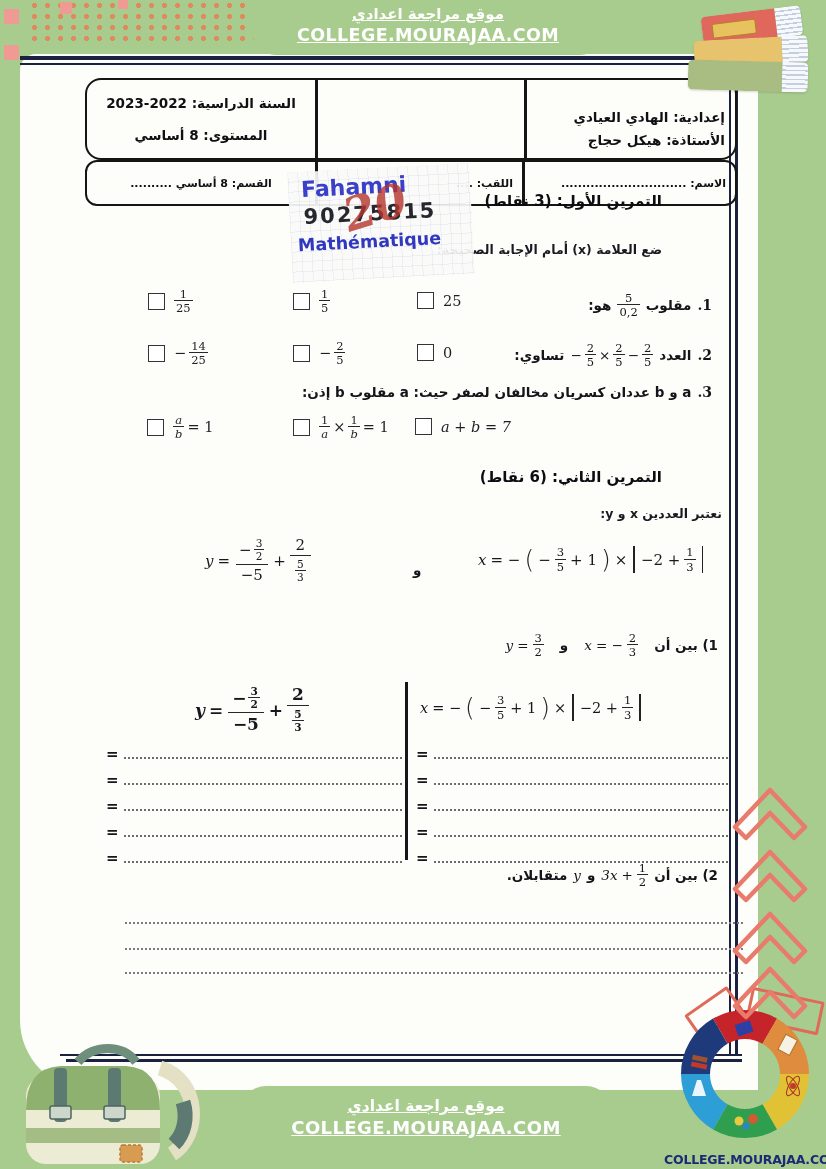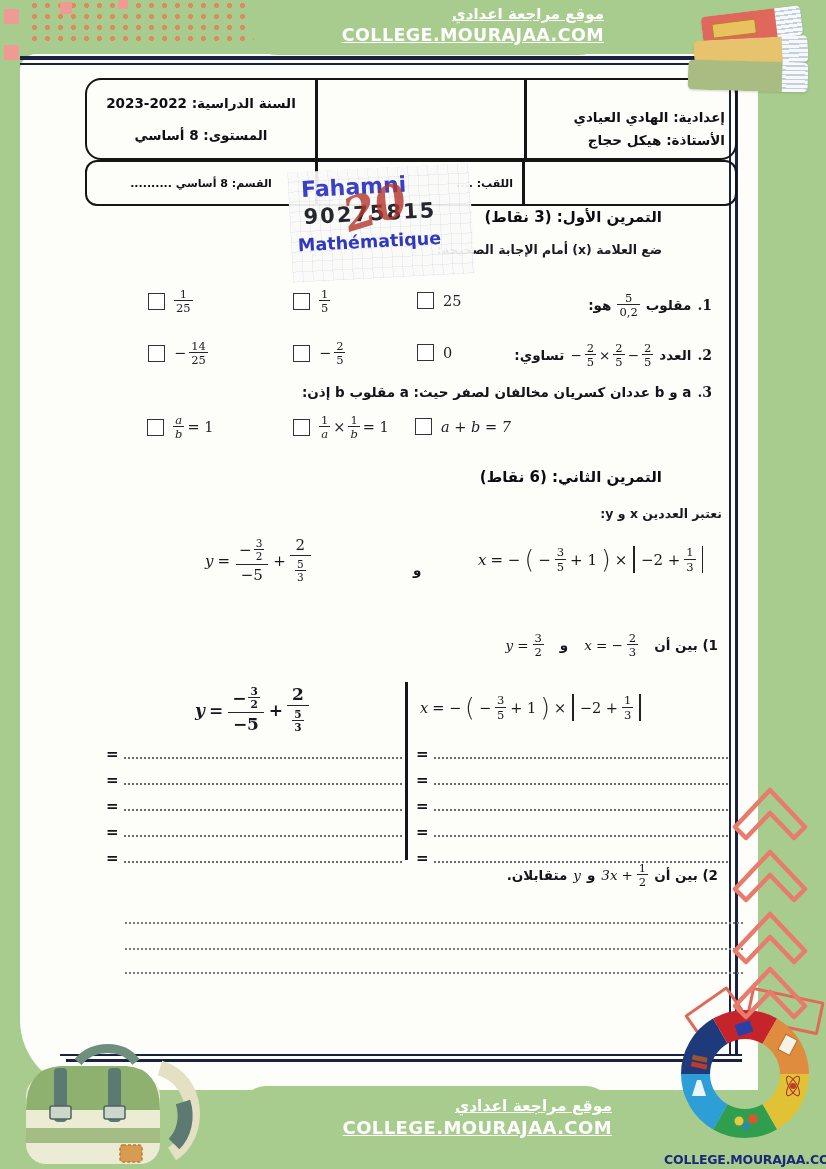--- a/index.html
+++ b/index.html
@@ -41,21 +41,21 @@
         border-top-left-radius:16px;border-bottom-left-radius:70px;z-index:1;}
   .edge{position:absolute;background:#1b2140;}
   .e-top1{left:0;right:0;top:2px;height:4px;}
   .e-top2{left:0;right:0;top:9px;height:1.5px;}
   .e-right1{right:20px;top:5px;bottom:34px;width:3.5px;}
   .e-right2{right:27px;top:5px;bottom:34px;width:2px;}
   .e-bot1{left:46px;right:16px;bottom:28px;height:3px;}
   .e-bot2{left:40px;right:16px;bottom:34px;height:1.8px;}
 
   
-  .bubble{position:absolute;background:#a8cb8e;z-index:6;text-align:right;color:#fff;font-weight:bold;}
+  .bubble{position:absolute;background:#a8cb8e;z-index:6;text-align:center;color:#fff;font-weight:bold;}
   .hbubble{left:252px;top:0;width:352px;height:55px;border-radius:0 0 24px 24px;}
   .fbubble{left:240px;top:1086px;width:372px;height:83px;border-radius:26px 26px 0 0;padding-top:9px;box-sizing:border-box;}
   .bubble .l1{font-size:15px;text-decoration:underline;direction:rtl;margin-top:5px;}
   .fbubble .l1{margin-top:2px;font-size:15.5px;}
   .bubble .l2{font-size:17.5px;text-decoration:underline;letter-spacing:.4px;margin-top:2px;}
 
   
   .t1{position:absolute;left:65px;top:24px;width:648px;height:78px;border:2.5px solid #151515;
       border-radius:16px;}
   .t2{position:absolute;left:65px;top:106px;width:648px;height:42px;border:2.5px solid #151515;
@@ -147,32 +147,33 @@
     </div>
     <div class="cell cellc" style="left:0;width:228px;">
       <div>السنة الدراسية: 2022-2023</div>
       <div>المستوى: 8 أساسي</div>
     </div>
   </div>
 
   <div class="t2">
     <div class="vdiv" style="left:228px;"></div>
     <div class="vdiv" style="left:435px;"></div>
+    <div class="idcell" style="left:435px;width:213px;">الاسم: ..............................</div>
     <div class="idcell" style="left:228px;width:207px;">اللقب: ....</div>
     <div class="idcell" style="left:0;width:228px;justify-content:center;">القسم: 8 أساسي ..........</div>
   </div>
 
   <div class="stamp">
     <div class="s1">Fahamni</div>
     <div class="s2">90275815</div>
     <div class="s3">Mathématique</div>
     <div class="grade">20</div>
   </div>
 
-  <div class="h-ex" style="top:154px;right:96px;">التمرين الأول: (3 نقاط)</div>
+  <div class="h-ex" style="top:138px;right:96px;">التمرين الأول: (3 نقاط)</div>
   <div class="instr" style="top:188px;right:96px;">ضع العلامة (x) أمام الإجابة الصحيحة:</div>
 
   <div class="qp" style="top:238px;right:46px;">
     <span class="qnum">1.</span>
     <span>مقلوب</span>
     <span class="math">
         <span class="fr">
           <span class="n">5</span>
           <span class="d">0,2</span>
         </span>

